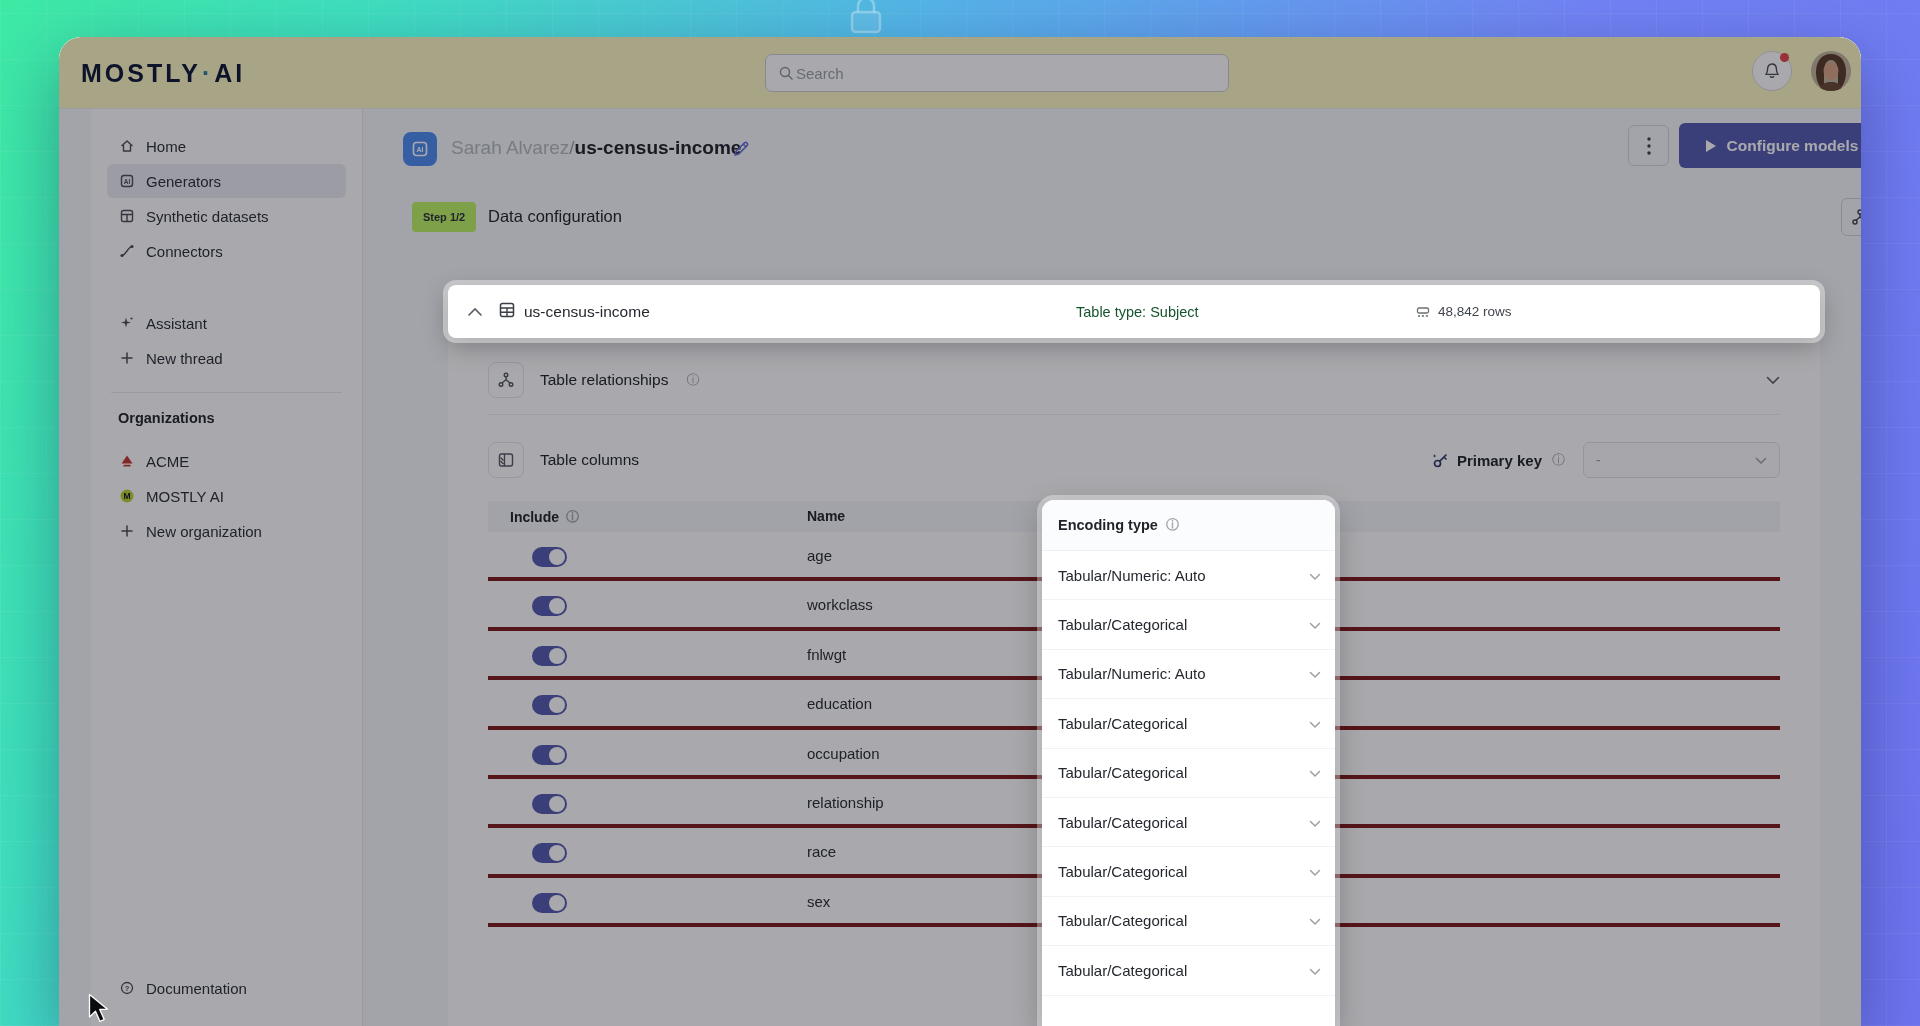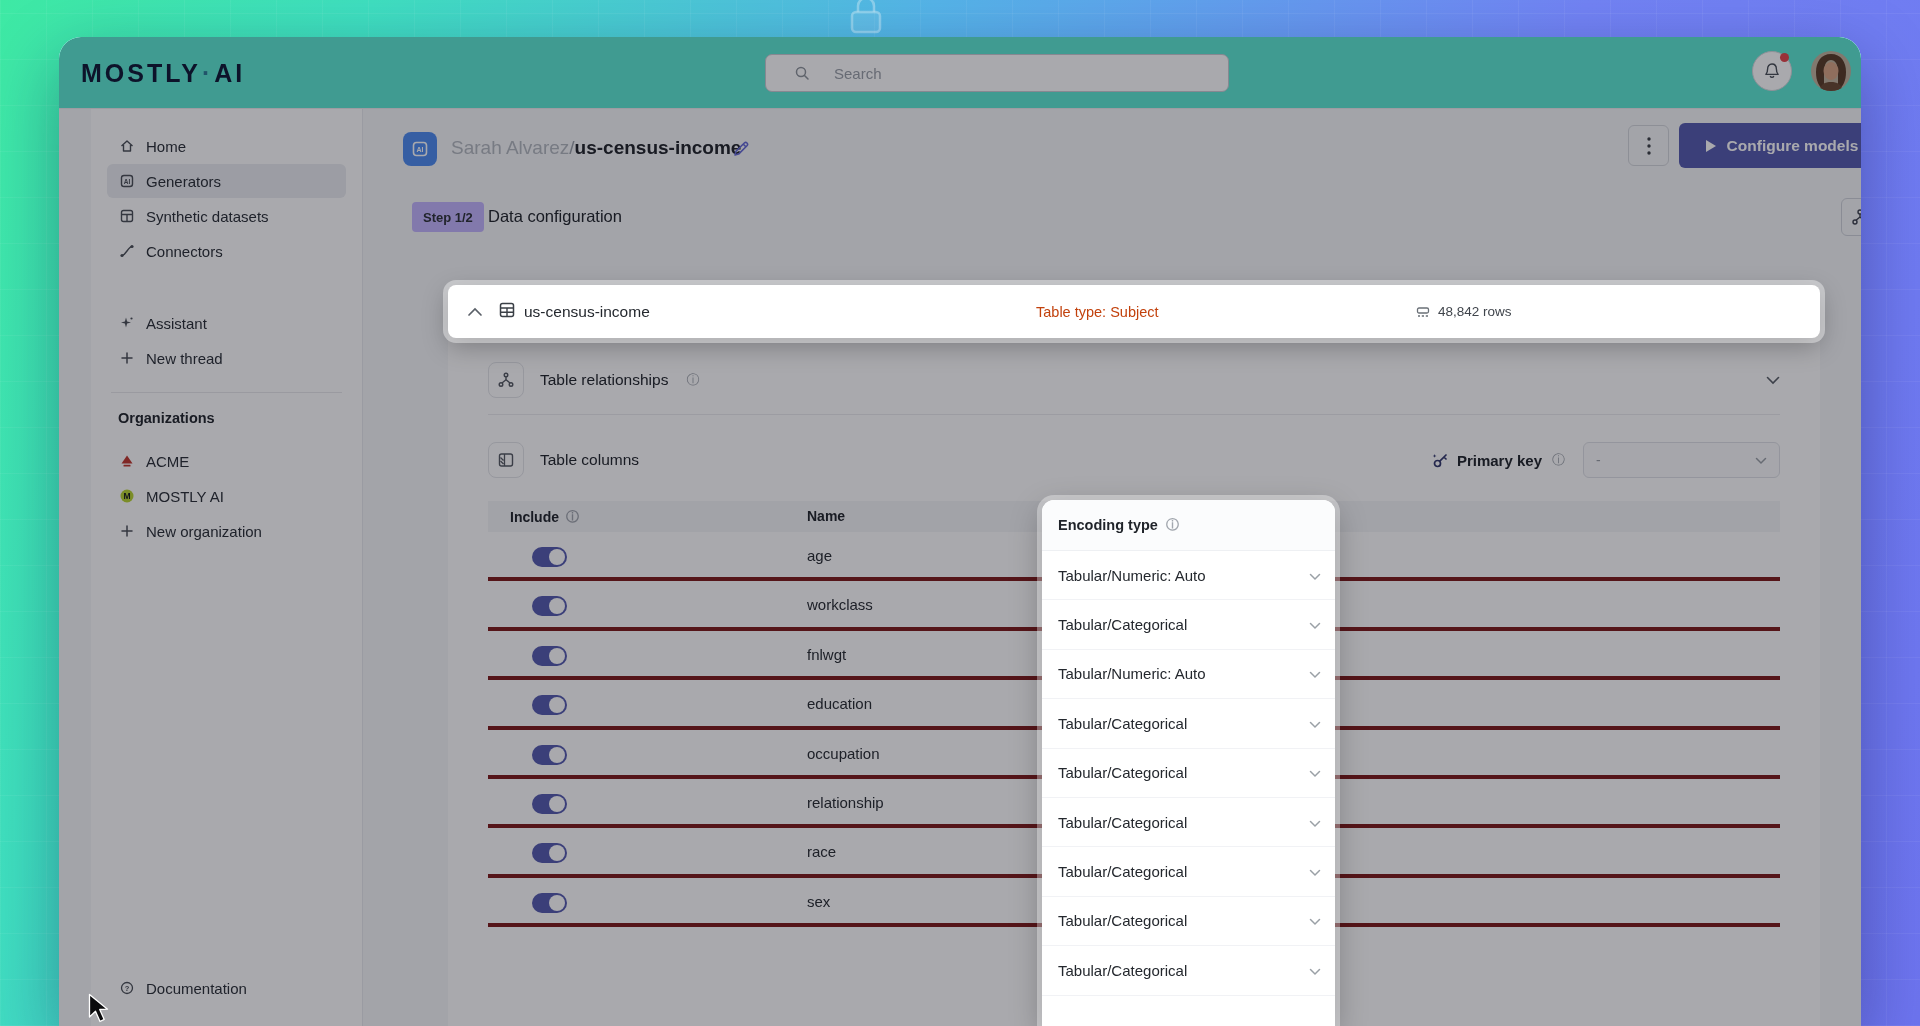--- a/index.html
+++ b/index.html
@@ -13,27 +13,27 @@
       repeating-linear-gradient(0deg, rgba(255,255,255,0.055) 0 1px, transparent 1px 46px),
       repeating-linear-gradient(90deg, rgba(255,255,255,0.055) 0 1px, transparent 1px 46px); }
   .padlock { position:absolute; left:845px; top:-6px; opacity:.55; }
 
   
   .window { position:absolute; left:59px; top:37px; width:1802px; height:989px;
     background:#f6f7f9; border-radius:22px 22px 0 0; overflow:hidden;
     box-shadow:0 24px 70px rgba(10,15,60,.35); }
 
   
-  .topbar { position:relative; height:72px; background:#5eead4; border-bottom:1px solid #ececef; }
+  .topbar { position:relative; height:72px; background:#fef9c3; border-bottom:1px solid #ececef; }
   .logo { position:absolute; left:22px; top:22px; font-size:25px; font-weight:800;
     letter-spacing:3px; color:#101a36; }
   .logo .dot { color:#2e7d98; margin:0 1px; }
   .search { position:absolute; left:706px; top:17px; width:464px; height:38px;
     border:1px solid #c9cdd4; border-radius:7px; background:#fff;
-    display:flex; align-items:center; gap:24px; padding:0 28px; }
+    display:flex; align-items:center; gap:2px; padding:0 12px; }
   .search input { border:none; outline:none; flex:1; font-size:15px; color:#30343a;
     font-family:"Liberation Sans", sans-serif; background:transparent; }
   .search input::placeholder { color:#9aa0a8; }
   .bell-btn { position:absolute; left:1693px; top:14px; width:40px; height:40px; border-radius:50%;
     border:1px solid #d6d9de; background:#fff; display:flex; align-items:center; justify-content:center; }
   .bell-dot { position:absolute; right:2px; top:1px; width:9px; height:9px; border-radius:50%; background:#e5484d; }
   .avatar { position:absolute; left:1752px; top:14px; width:40px; height:40px; border-radius:50%; overflow:hidden; }
 
   
   .body { position:absolute; top:72px; left:0; right:0; bottom:0; display:flex;padding-left:32px; }
@@ -61,21 +61,21 @@
   .kebab-btn { position:absolute; left:1265px; top:16px; width:41px; height:41px;
     border:1px solid #d4d7dc; border-radius:6px; background:transparent;
     display:flex; align-items:center; justify-content:center; }
   .configure-btn { position:absolute; left:1316px; top:14px; width:206px; height:45px;
     background:#565cb0; border:none; border-radius:6px; color:#fff; font-size:15.5px; font-weight:700;
     display:flex; align-items:center; justify-content:center; gap:11px; font-family:"Liberation Sans", sans-serif; }
   .play-tri { width:0; height:0; border-left:10px solid #fff; border-top:6px solid transparent; border-bottom:6px solid transparent; }
 
   
   .step-badge { position:absolute; left:49px; top:93px; height:30px; padding:0 11px;
-    background:#c4b5fd; border-radius:4px; font-size:13px; font-weight:700; color:#2f343a;
+    background:#bef264; border-radius:4px; font-size:11px; font-weight:700; color:#2f343a;
     display:flex; align-items:center; }
   .step-title { position:absolute; left:125px; top:98px; font-size:16.5px; color:#23272d; }
   .tree-btn { position:absolute; left:1478px; top:89px; width:38px; height:38px;
     border:1px solid #cfd3da; border-radius:6px; background:transparent;
     display:flex; align-items:center; justify-content:center; }
 
   
   .card { position:absolute; left:85px; top:176px; width:1372px; bottom:0;
     background:#fff; border-radius:10px 10px 0 0; padding-top:53px; }
   .section-rel { margin:14px 40px 0; padding:10px 0 16px; border-bottom:1px solid #ececef; }
@@ -107,21 +107,21 @@
   
   .dim { position:absolute; inset:0; background:rgba(8,10,20,0.35); z-index:40;
     border-radius:22px 22px 0 0; pointer-events:none; }
 
   .spot-header { position:absolute; left:85px; top:176px; width:1372px; height:53px; z-index:50;
     background:#fff; border-radius:8px; display:flex; align-items:center;
     box-shadow:0 0 0 5px rgba(255,255,255,0.4), 0 8px 26px rgba(0,0,0,0.28); }
   .sh-chevron { margin-left:19px; }
   .sh-grid { margin-left:15px; }
   .sh-name { margin-left:8px; font-size:15.5px; font-weight:500; color:#24282e; }
-  .sh-type { position:absolute; left:588px; font-size:14.5px; color:#c2410c; }
+  .sh-type { position:absolute; left:628px; font-size:14.5px; color:#14532d; }
   .sh-rows { position:absolute; left:967px; display:flex; align-items:center; gap:7px;
     font-size:13.5px; color:#40454c; }
 
   .enc-panel { position:absolute; left:983px; top:463px; width:293px; bottom:0; z-index:50;
     background:#fff; border-radius:12px 12px 0 0;
     box-shadow:0 0 0 5px rgba(255,255,255,0.35), 0 10px 32px rgba(0,0,0,0.28); }
   .enc-head { height:51px; display:flex; align-items:center; gap:6px; padding:0 16px;
     background:#fbfcfd; border-bottom:1px solid #eef0f3; border-radius:12px 12px 0 0;
     font-size:14.5px; font-weight:700; color:#1f2329; }
   .enc-row { height:49.4px; display:flex; align-items:center; padding:0 14px 0 16px;

